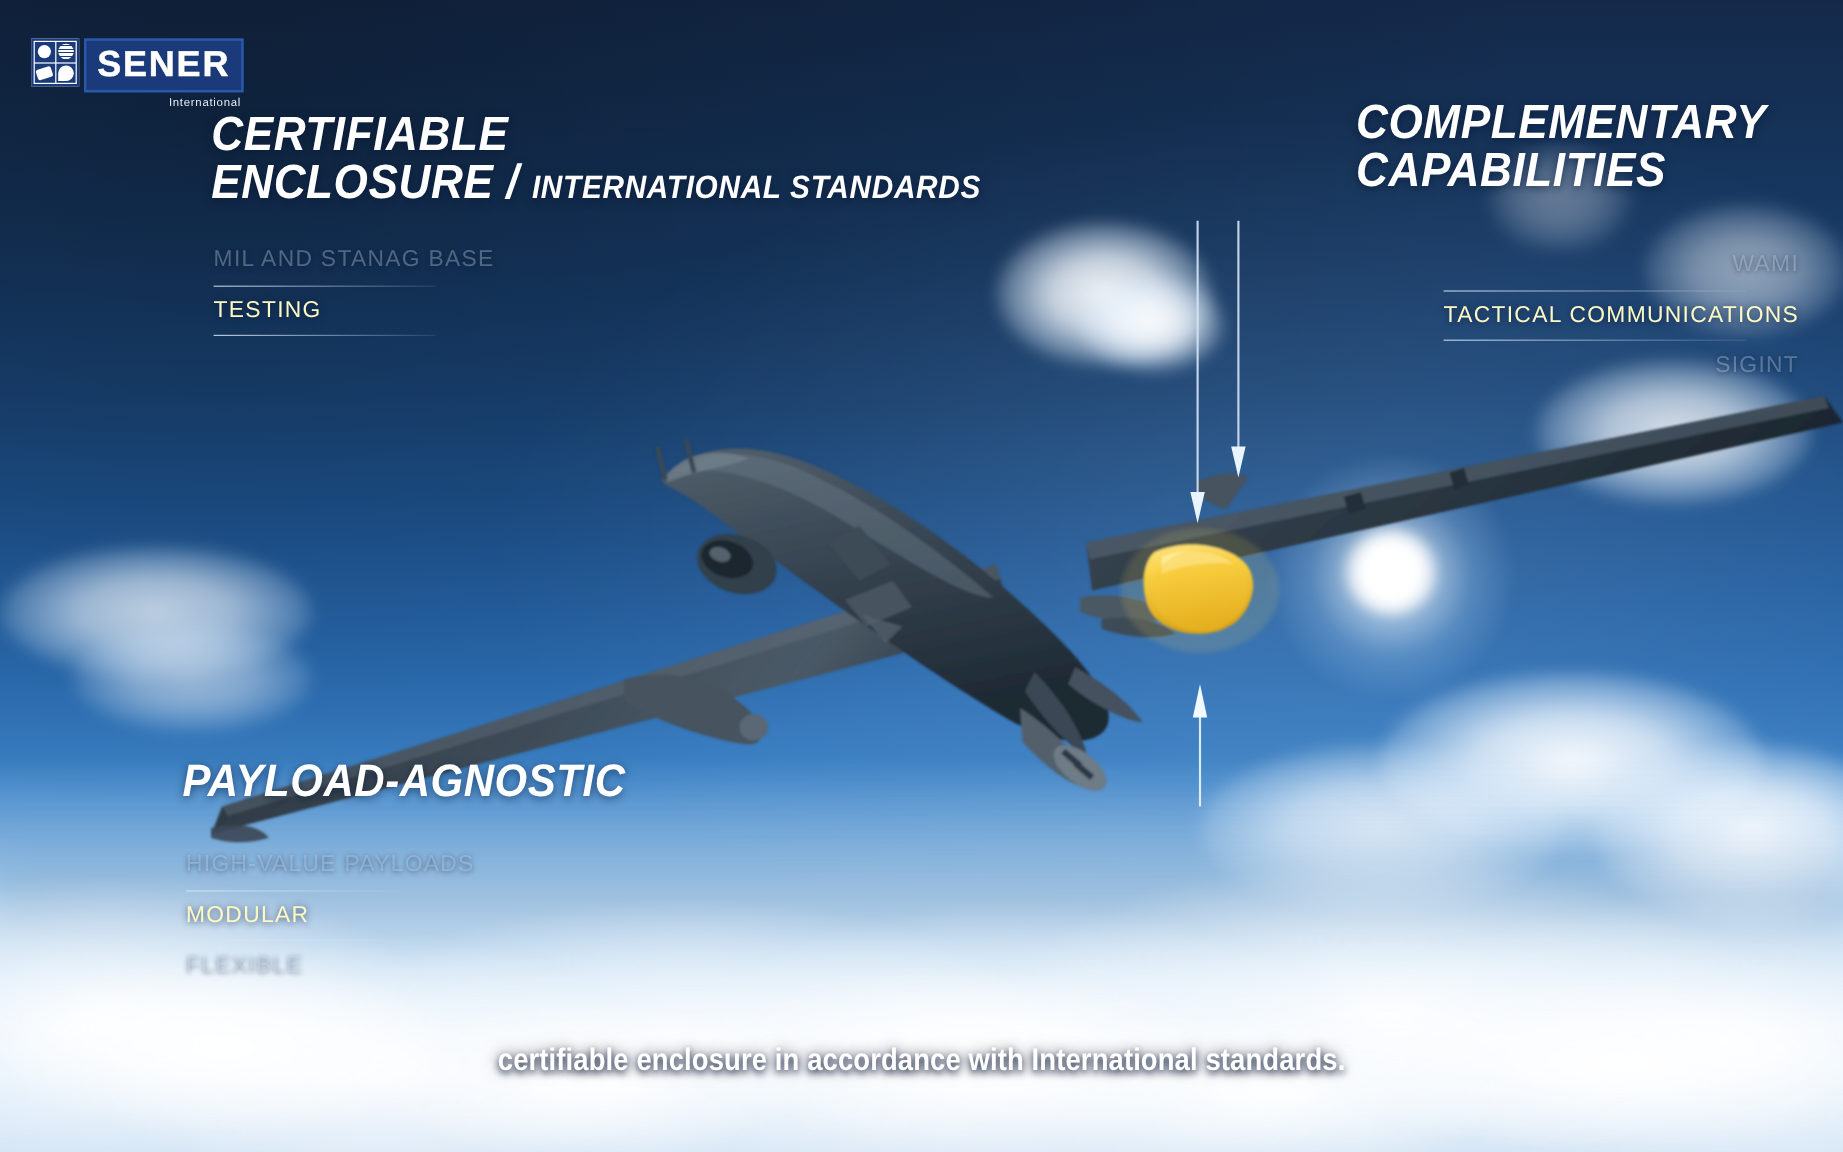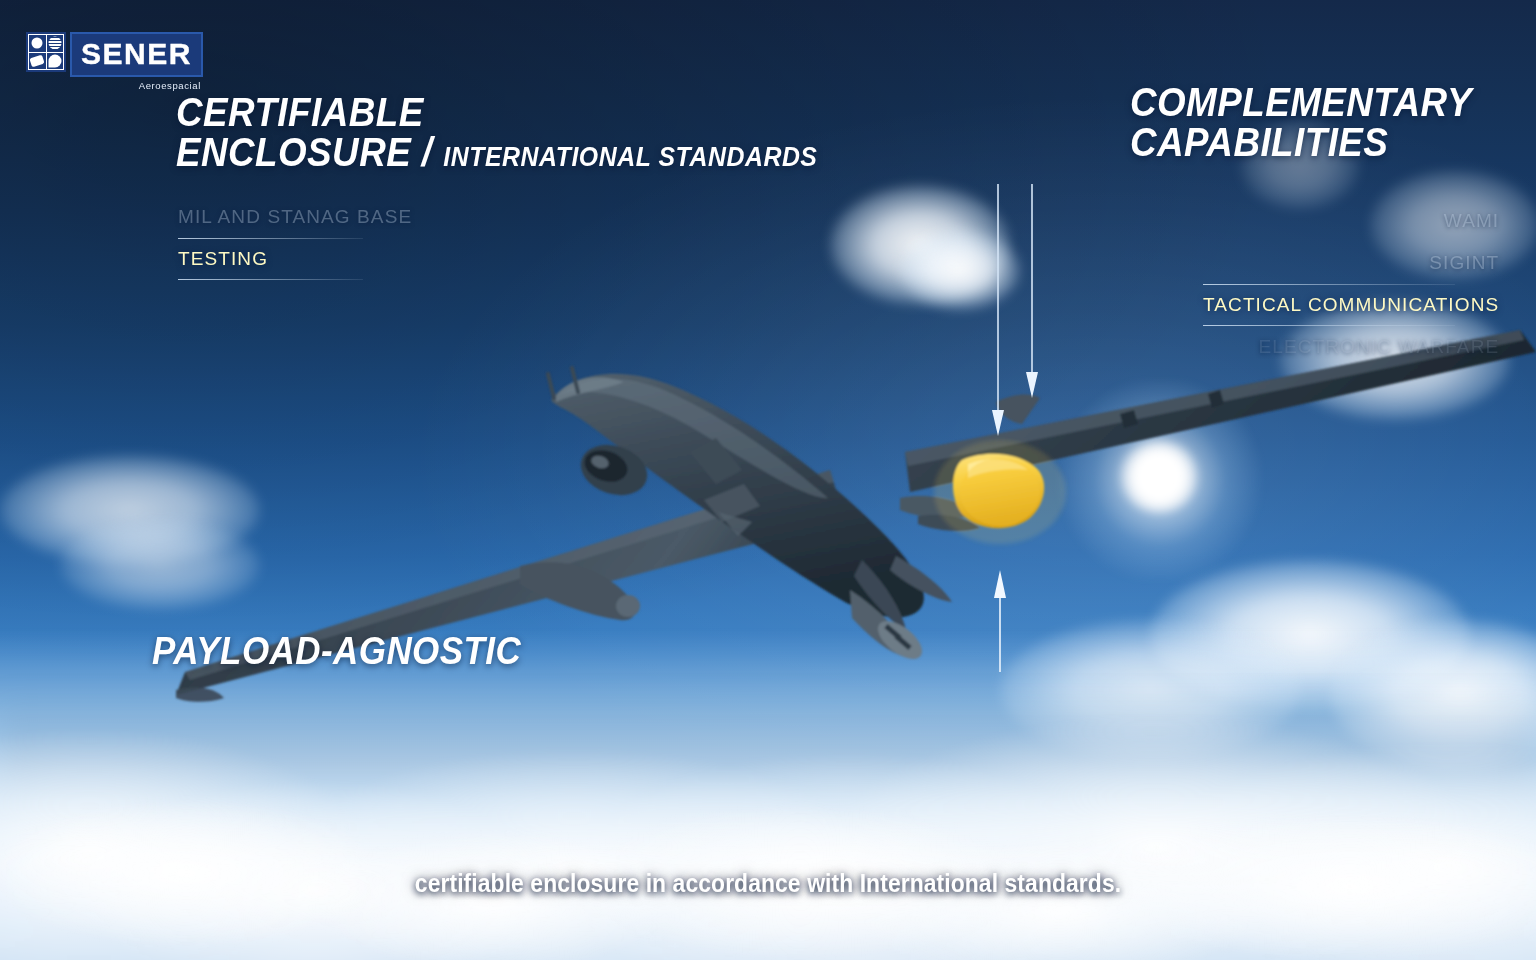--- a/index.html
+++ b/index.html
@@ -407,21 +407,21 @@
 
   <div class="logo">
     <div class="logo-mark">
       <i></i>
         <i></i>
         <i></i>
         <i></i>
     </div>
     <div class="logo-text-wrap">
       <div class="logo-word">SENER</div>
-      <div class="logo-sub">Aeroespacial</div>
+      <div class="logo-sub">International</div>
     </div>
   </div>
 
   <div class="heading" id="h-cert">
     <span class="l1">CERTIFIABLE</span>
     <span class="l2">
       <span>ENCLOSURE /</span>
       <span class="small">INTERNATIONAL STANDARDS</span>
     </span>
   </div>
@@ -431,25 +431,29 @@
     <div class="list-item active rule-top rule-bot">TESTING</div>
   </div>
 
   <div class="heading" id="h-comp">
     <span class="l1">COMPLEMENTARY</span>
     <span class="l2">CAPABILITIES</span>
   </div>
 
   <div class="list" id="list-comp">
     <div class="list-item">WAMI</div>
+    <div class="list-item active rule-top rule-bot">TACTICAL COMMUNICATIONS</div>
     <div class="list-item">SIGINT</div>
-    <div class="list-item active rule-top rule-bot">TACTICAL COMMUNICATIONS</div>
-    <div class="list-item dim4">ELECTRONIC WARFARE</div>
   </div>
 
   <div class="heading" id="h-pay">
     <span class="l1">PAYLOAD-AGNOSTIC</span>
   </div>
 
+  <div class="list" id="list-pay">
+    <div class="list-item">HIGH-VALUE PAYLOADS</div>
+    <div class="list-item active rule-top rule-bot">MODULAR</div>
+    <div class="list-item">FLEXIBLE</div>
+  </div>
 
   <div id="caption">certifiable enclosure in accordance with International standards.</div>
 
 </div>
 
 </body></html>

